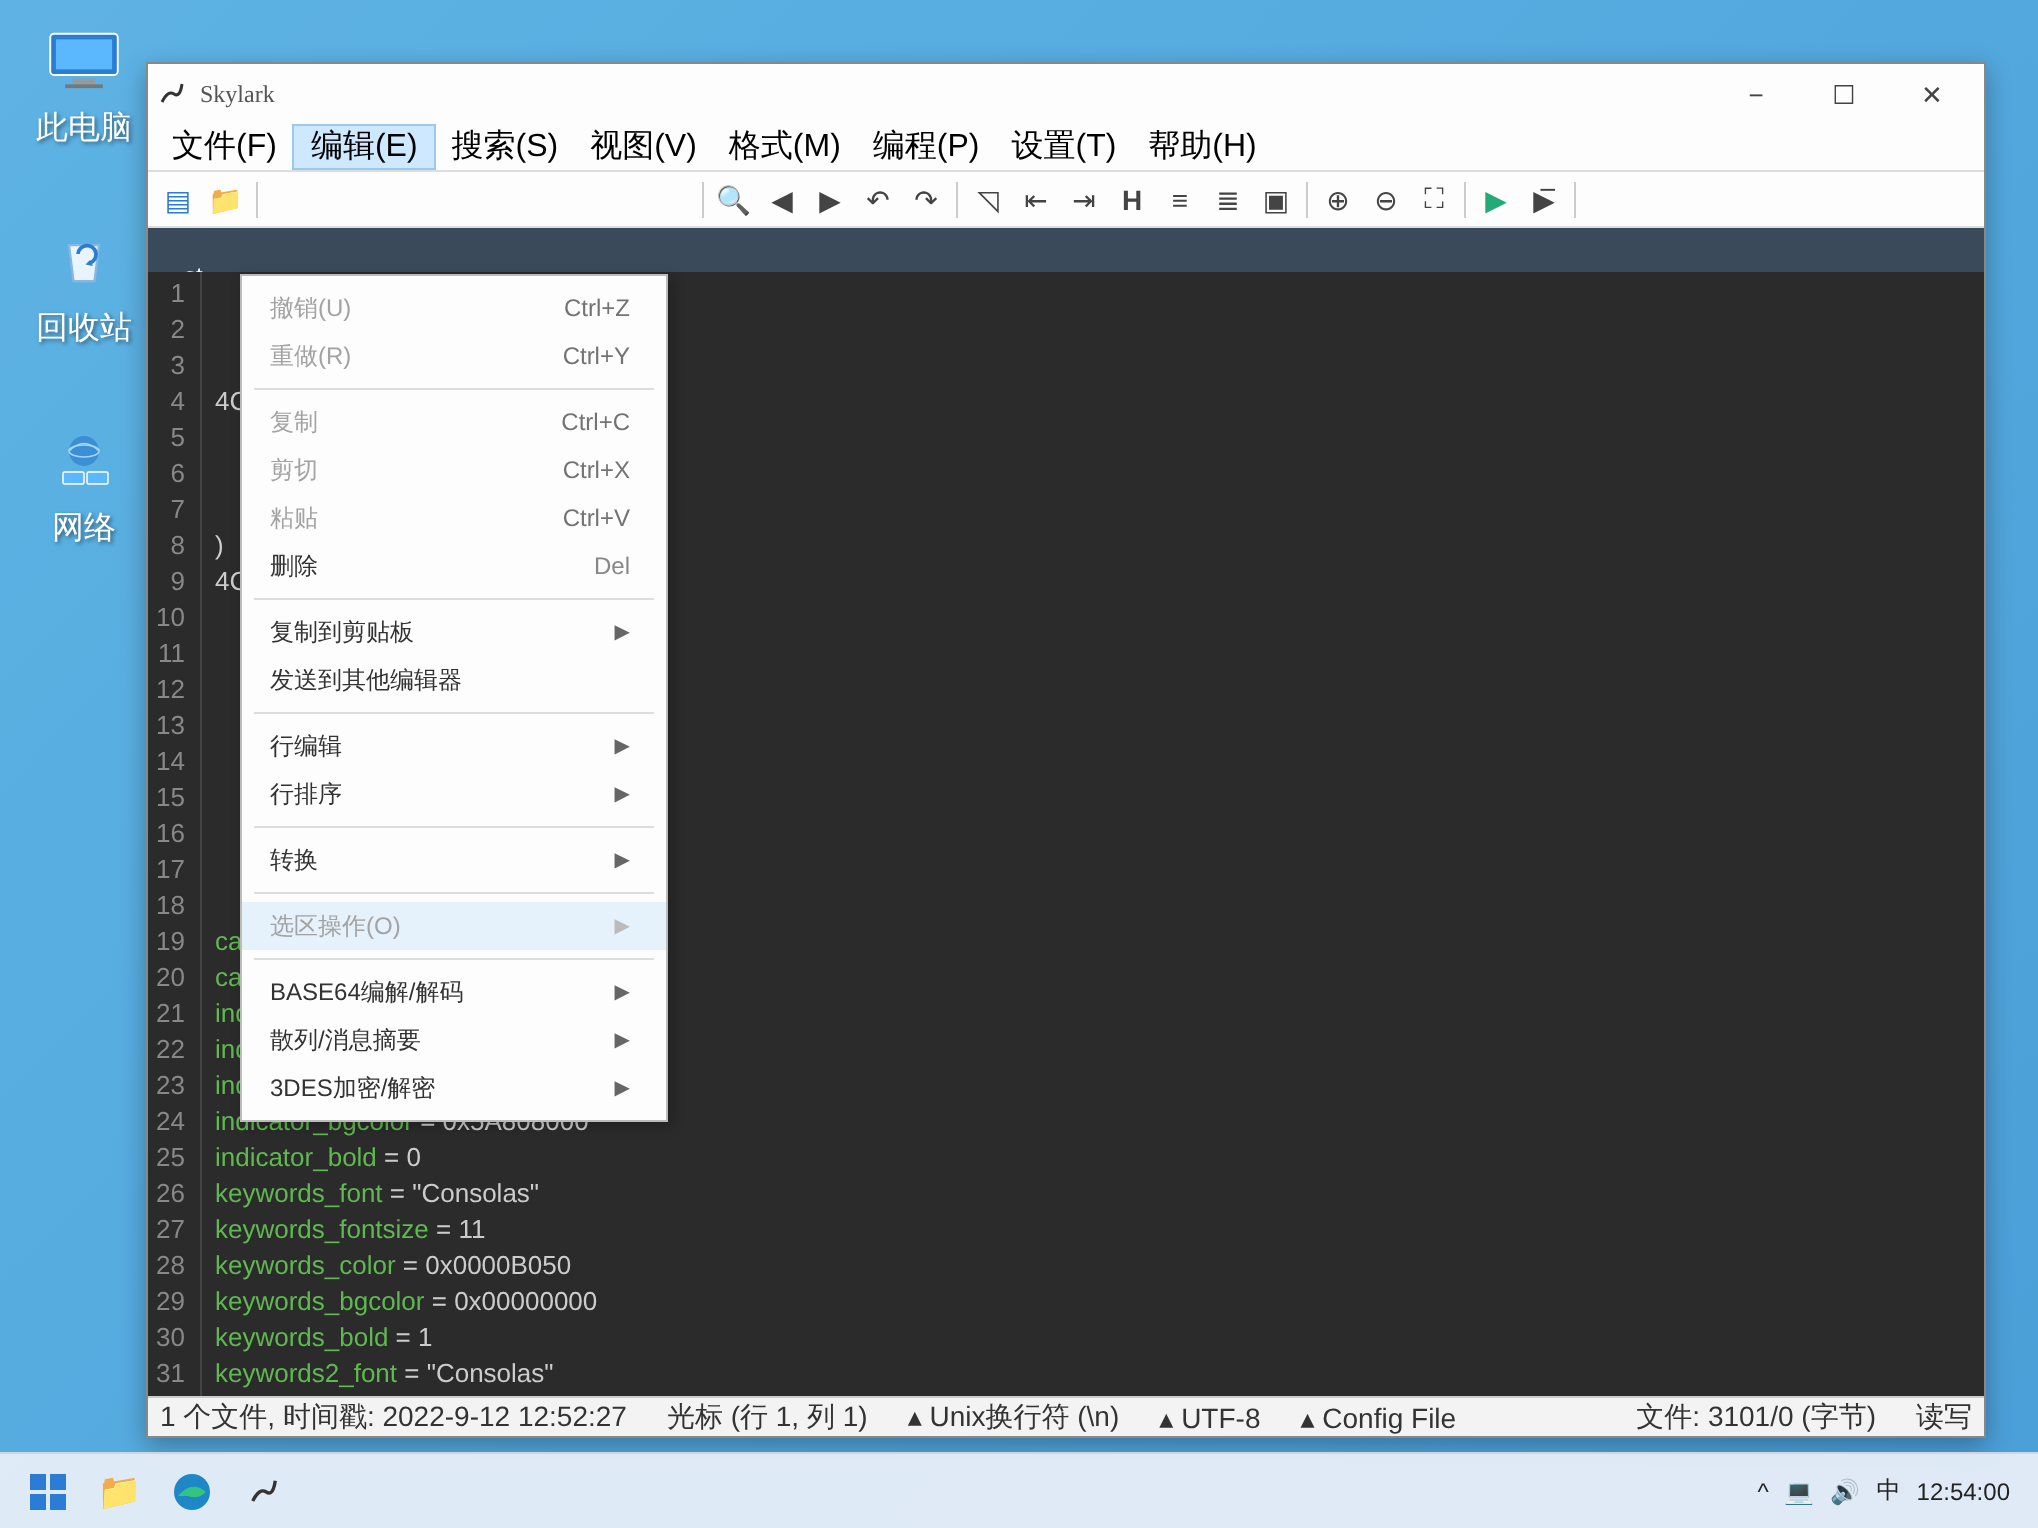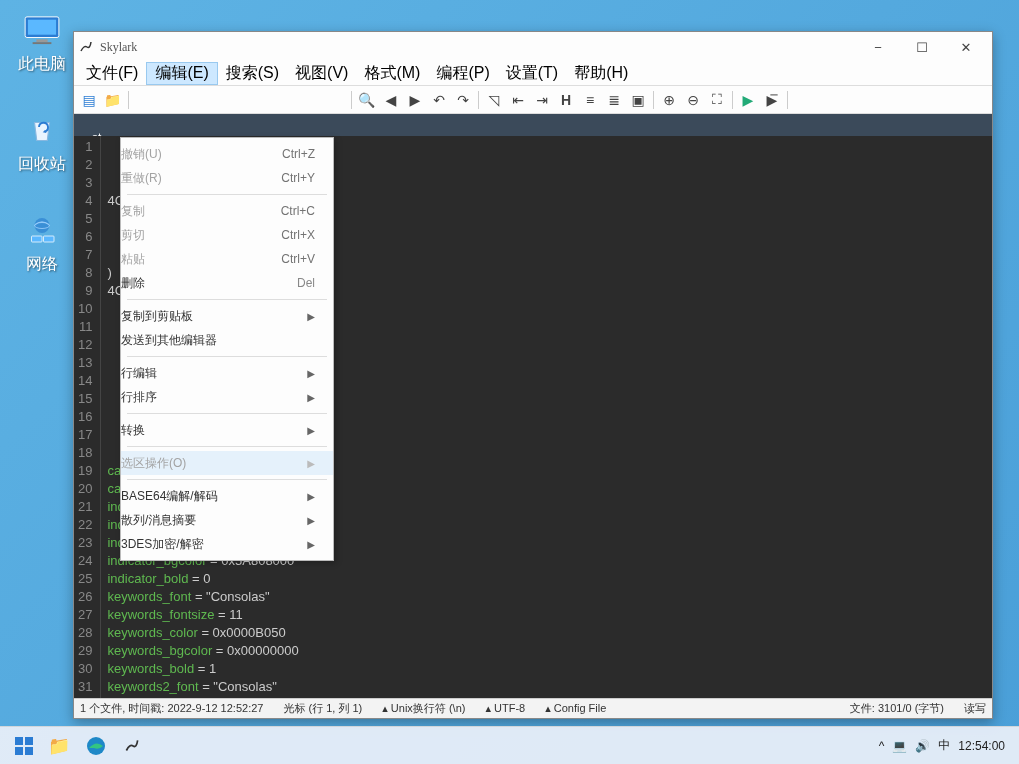--- a/index.html
+++ b/index.html
@@ -33,27 +33,27 @@
 .tab { background: #2b6cb0; color: white; padding: 0 18px; display: flex; align-items: center; min-width: 80px; margin-top: 24px; }
 
 
 .editor-area { flex: 1; display: flex; background: #2b2b2b; font-family: Consolas, monospace; font-size: 13px; overflow: hidden; position: relative; }
 .gutter { background: #2b2b2b; color: #888; text-align: right; padding: 2px 8px 2px 4px; line-height: 18px; border-right: 1px solid #444; user-select: none; }
 .code { flex: 1; padding: 2px 6px; line-height: 18px; white-space: pre; color: #ccc; }
 .code .key { color: #5fb950; }
 .code .eq { color: #ccc; }
 
 
-.status-bar { height: 20px; background: #f3f3f3; border-top: 1px solid #ccc; display: flex; align-items: center; font-size: 11px; color: #333; padding: 0 6px; gap: 20px; }
+.status-bar { height: 20px; background: #f3f3f3; border-top: 1px solid #ccc; display: flex; align-items: center; font-size: 14px; color: #333; padding: 0 6px; gap: 20px; }
 .status-bar .seg { white-space: nowrap; }
 .status-bar .spacer { flex: 1; }
 
 
 .dropdown { position: absolute; left: 46px; top: 23px; width: 214px; background: #fdfdfd; border: 1px solid #bbb; box-shadow: 2px 2px 6px rgba(0,0,0,0.25); font-size: 12px; padding: 4px 0; z-index: 10; }
-.dropdown .dd-item { height: 24px; display: flex; align-items: center; padding: 0 18px 0 0; cursor: pointer; color: #333; }
+.dropdown .dd-item { height: 24px; display: flex; align-items: center; padding: 0 18px 0 14px; cursor: pointer; color: #333; }
 .dropdown .dd-item.disabled { color: #a3a3a3; }
 .dropdown .dd-item.hover { background: #e5f1fb; }
 .dropdown .dd-item .label { flex: 1; }
 .dropdown .dd-item .shortcut { color: #888; }
 .dropdown .dd-item.disabled .shortcut { color: #737373; }
 .dropdown .dd-item .arrow { color: #666; font-size: 10px; }
 .dropdown .dd-item.disabled .arrow { color: #bbb; }
 .dropdown .dd-sep { height: 1px; background: #ddd; margin: 4px 6px; }
 
 

